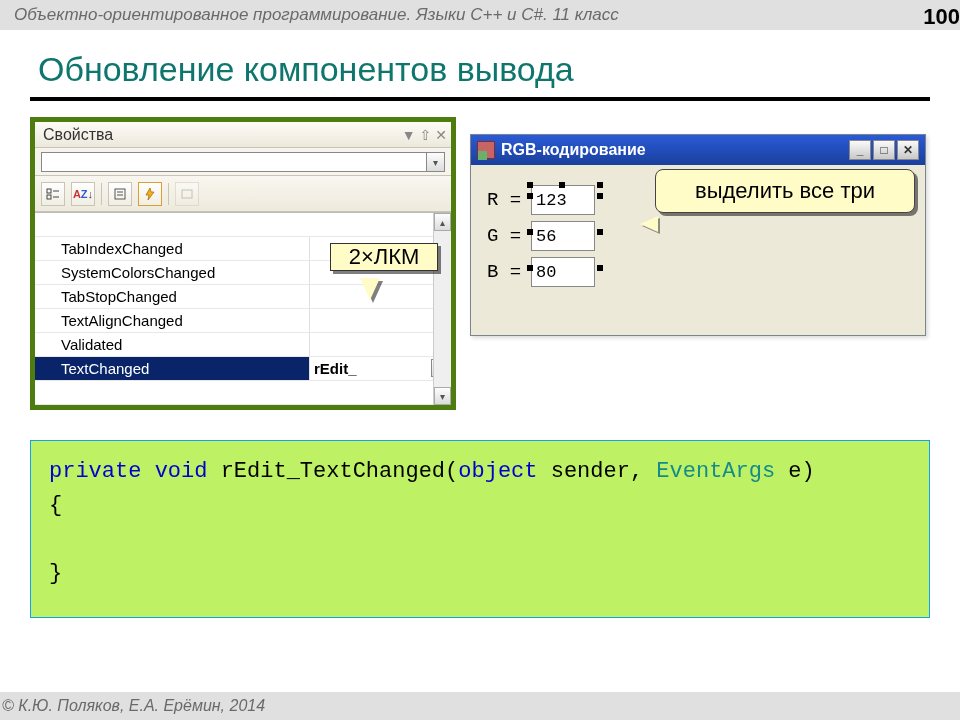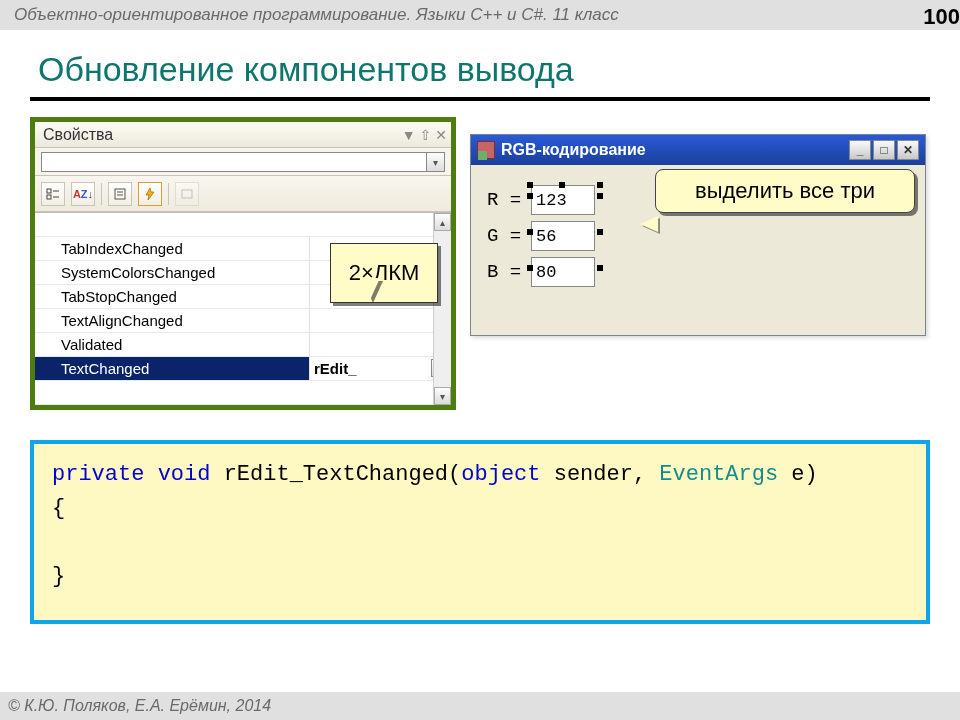--- a/index.html
+++ b/index.html
@@ -278,21 +278,21 @@
     padding: 8px 16px;
     font-size: 22px;
     text-align: center;
   }
   .callout .shift { color:#1a3fd6; }
   .bubble-shadow { box-shadow: 3px 3px 0 rgba(0,0,0,0.5); }
   .callout-2lkm {
     top: 243px;
     left: 330px;
     width: 108px;
-    padding: 16px 6px;
+    padding: 0 6px;
     border-radius:0;
     border:1px solid #333;
   }
   .callout-shift {
     top: 169px;
     left: 655px;
     width: 260px;
   }
   .callout-tail {
     position:absolute;
@@ -311,40 +311,40 @@
     border-top: 8px solid transparent;
     border-bottom: 8px solid transparent;
     border-right: 18px solid #fffcc8;
     filter: drop-shadow(2px 2px 0 rgba(0,0,0,0.4));
     z-index:3;
   }
 
   
   .code-box {
     margin: 30px 30px 0 30px;
-    border: 4px solid #0ea5e9;
-    background: #fef9c3;
+    border: 1px solid #0ea5e9;
+    background: #bef264;
     padding: 14px 3px 26px 18px;
     font-family: "Courier New", monospace;
     font-size: 22px;
     line-height: 1.55;
   }
   .kw { color: #0000d0; }
   .tp { color: #158b8b; }
 
   
   .footer {
     position: absolute;
     left:0;right:0;bottom:0;
     height: 28px;
     background:#e0e0e0;
     display:flex;
     justify-content:space-between;
     align-items:center;
-    padding: 0 8px;
+    padding: 0 2px;
     color:#6a6a6a;
     font-style: italic;
     font-size:16px;
   }
 </style>
 </head>
 <body>
 
 <div class="header-bar">
   <span>Объектно-ориентированное программирование. Языки C++ и C#. 11 класс</span>

